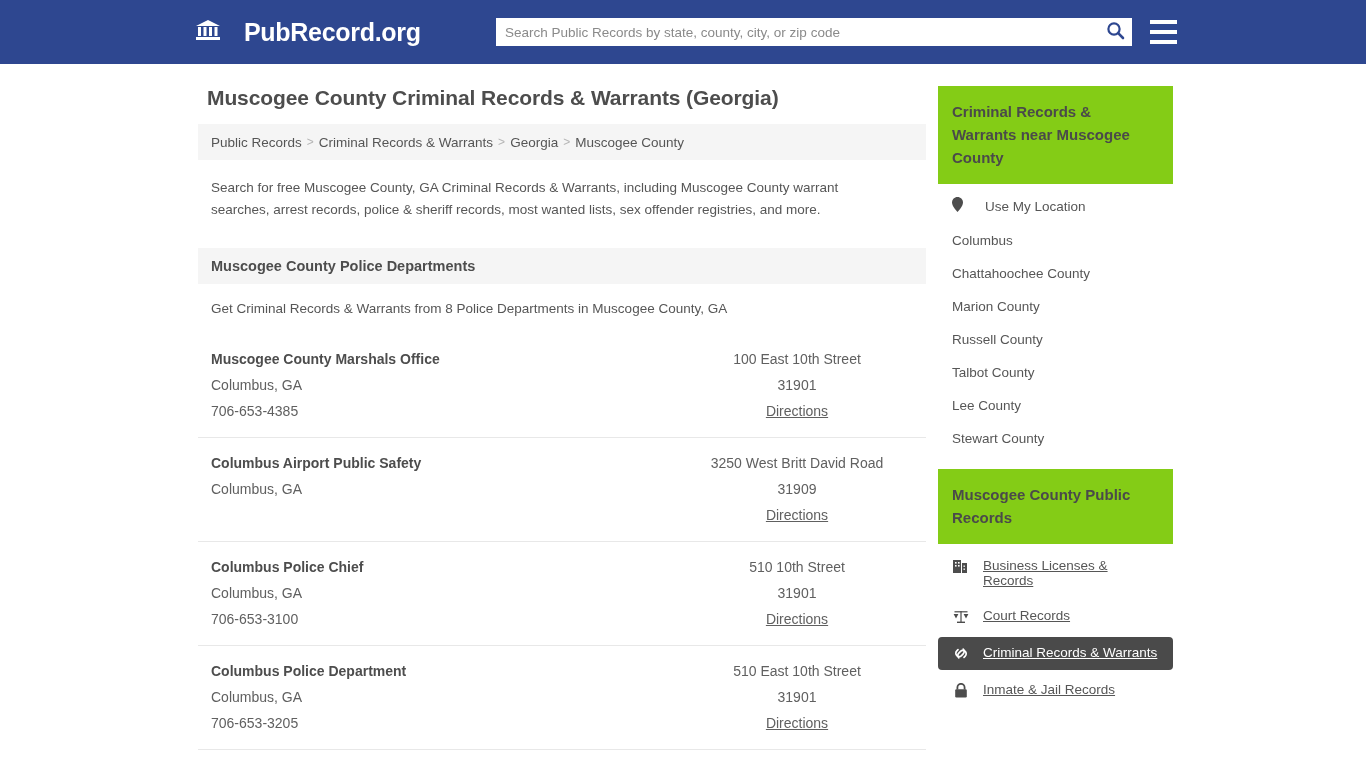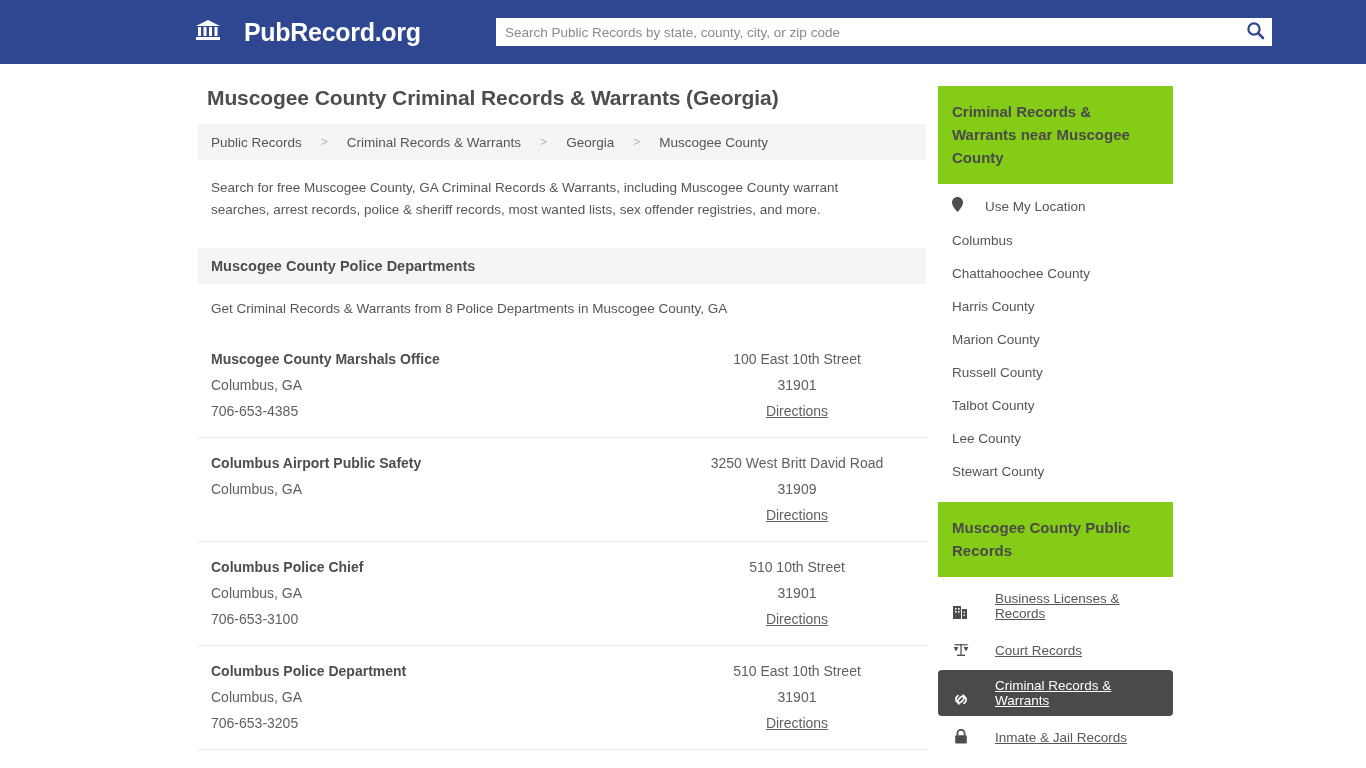--- a/index.html
+++ b/index.html
@@ -32,21 +32,21 @@
     color: #ffffff;
     font-size: 25px;
     font-weight: bold;
     letter-spacing: -0.3px;
     white-space: nowrap;
   }
   .search-wrap {
     position: absolute;
     left: 496px;
     top: 18px;
-    width: 776px;
+    width: 636px;
     height: 28px;
     background: #ffffff;
     display: flex;
     align-items: center;
   }
   .search-input {
     flex: 1;
     border: none;
     outline: none;
     height: 26px;
@@ -105,21 +105,21 @@
   }
 
   
   .breadcrumb {
     background: #f5f5f5;
     height: 36px;
     display: flex;
     align-items: center;
     padding: 0 13px;
     font-size: 13.5px;
-    gap: 19px;
+    gap: 5px;
   }
   .breadcrumb a {
     color: #555555;
     text-decoration: none;
   }
   .breadcrumb .sep { color: #b5b5b5; font-size: 12px; }
 
   .intro {
     font-size: 13.5px;
     color: #565656;
@@ -196,22 +196,22 @@
     color: #565656;
     cursor: pointer;
     text-decoration: none;
   }
   .side-item .label { color: #565656; }
   .side-spacer { height: 14px; }
 
   .rec-list { padding-top: 6px; }
   .rec-item {
     display: flex;
-    align-items: flex-end;
-    gap: 26px;
+    align-items: flex-start;
+    gap: 14px;
     padding: 8px 14px;
     font-size: 13.5px;
     color: #565656;
     cursor: pointer;
     border-radius: 4px;
     margin-bottom: 4px;
   }
   .rec-item.active {
     background: #4a4a4a;
     color: #ffffff;
@@ -361,23 +361,20 @@
               <path d="M5.5 0C2.46 0 0 2.46 0 5.5C0 9.6 5.5 15 5.5 15S11 9.6 11 5.5C11 2.46 8.54 0 5.5 0Z" fill="#4d4d4d"></path>
             </svg>
           </span>
           <span class="label">Use My Location</span>
         </a>
         <a class="side-item" href="#">
           <span class="label">Columbus</span>
         </a>
         <a class="side-item" href="#">
           <span class="label">Chattahoochee County</span>
-        </a>
-        <a class="side-item" href="#">
-          <span class="label">Harris County</span>
         </a>
         <a class="side-item" href="#">
           <span class="label">Marion County</span>
         </a>
         <a class="side-item" href="#">
           <span class="label">Russell County</span>
         </a>
         <a class="side-item" href="#">
           <span class="label">Talbot County</span>
         </a>

